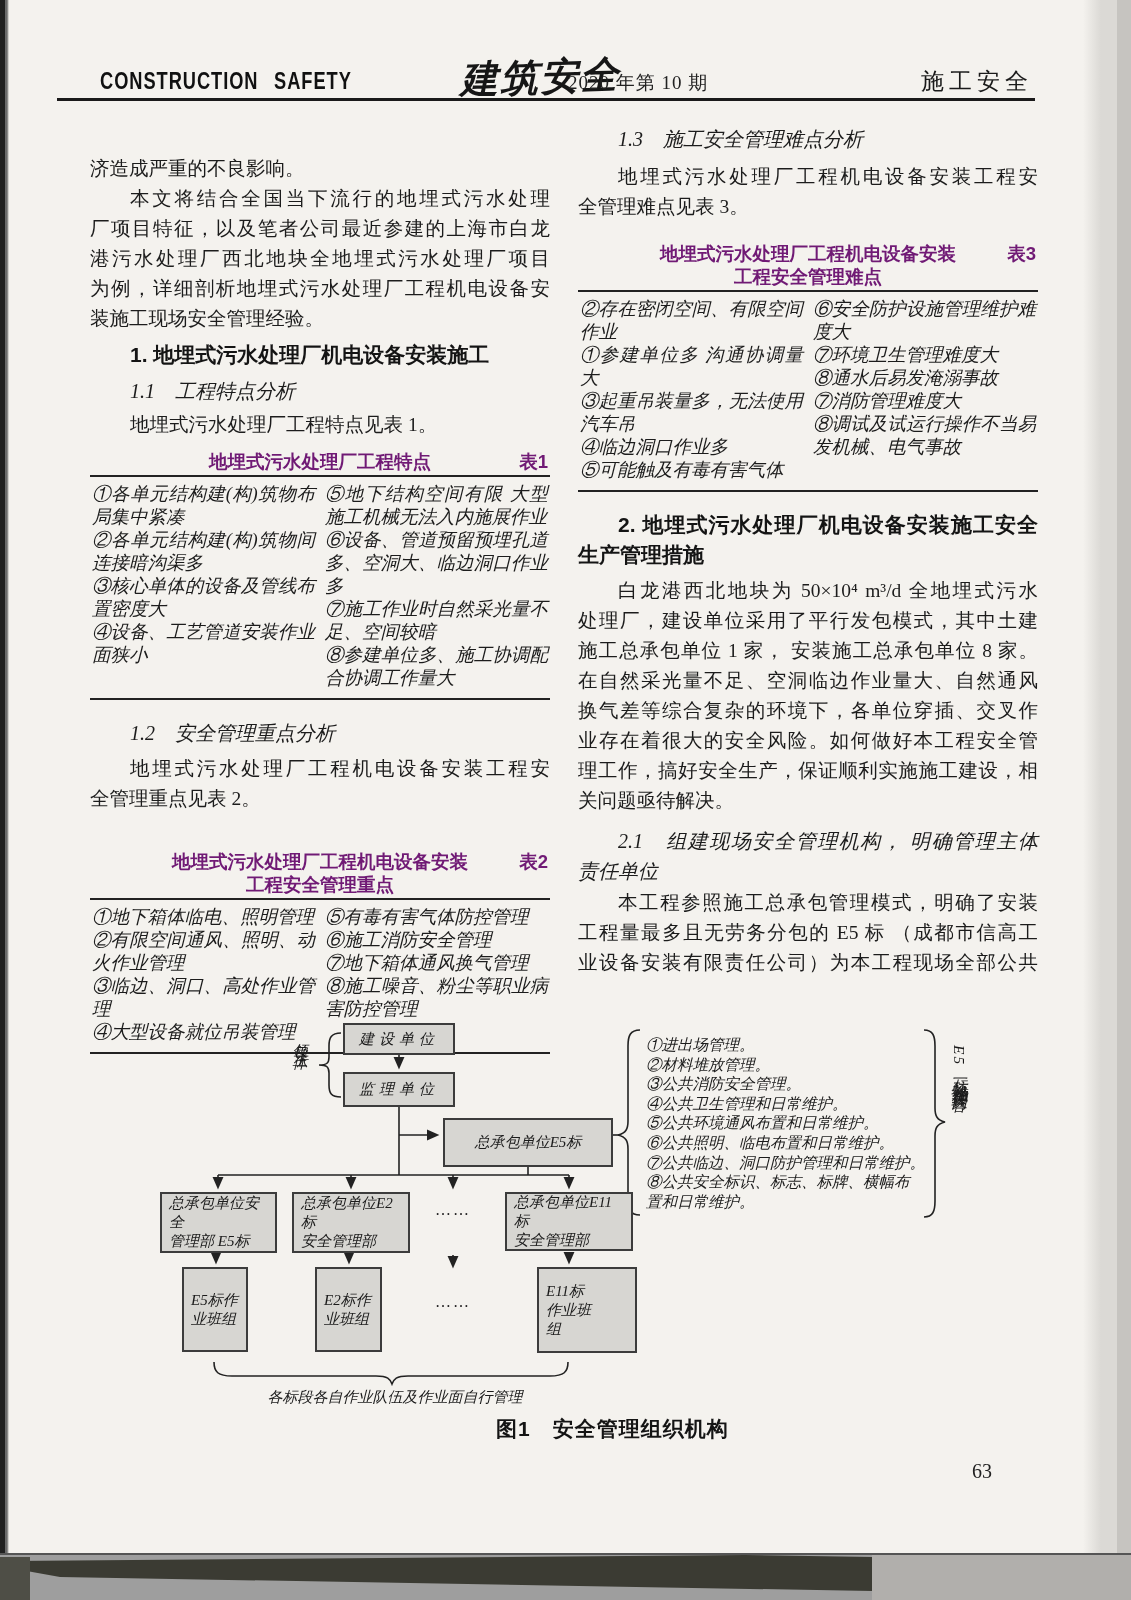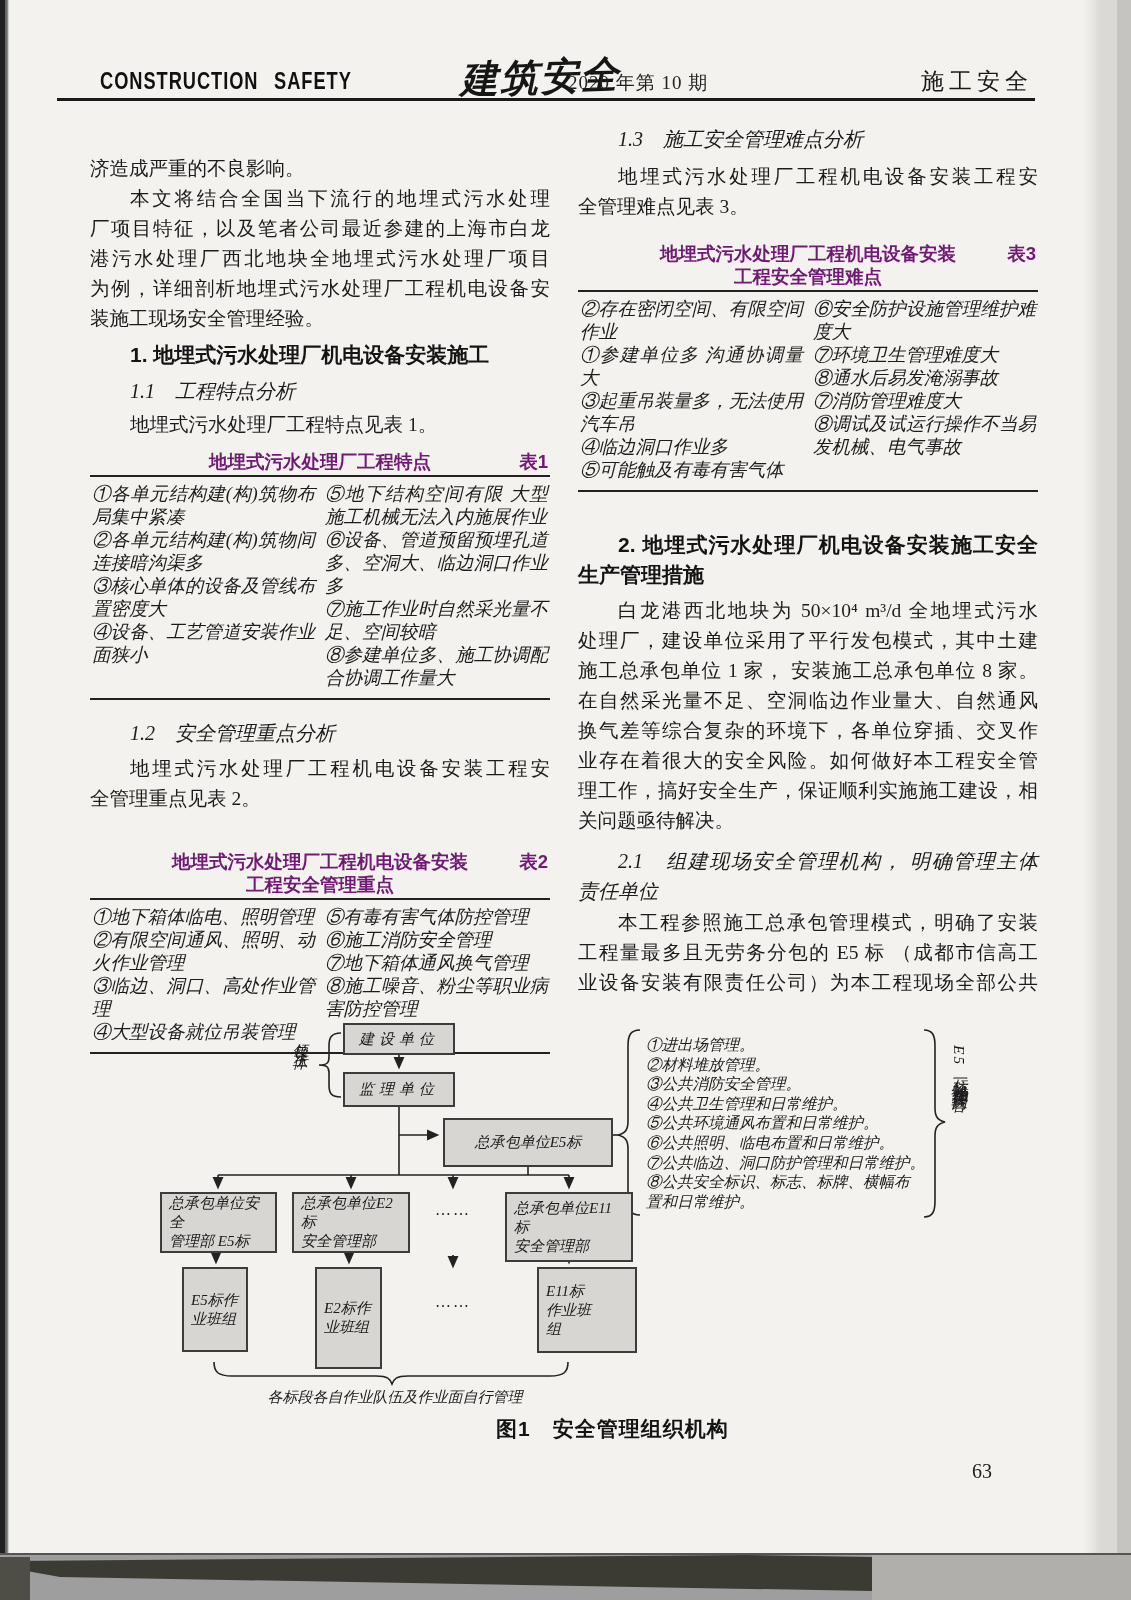--- a/index.html
+++ b/index.html
@@ -148,21 +148,21 @@
         <div class="tbl-col">
           <div class="tbl-item">⑥安全防护设施管理维护难度大</div>
           <div class="tbl-item">⑦环境卫生管理难度大</div>
           <div class="tbl-item">⑧通水后易发淹溺事故</div>
           <div class="tbl-item">⑦消防管理难度大</div>
           <div class="tbl-item">⑧调试及试运行操作不当易发机械、电气事故</div>
         </div>
       </div>
     </div>
 
-    <div class="ln ind hb" style="margin-top:38px;">2. 地埋式污水处理厂机电设备安装施工安全</div>
+    <div class="ln ind hb" style="margin-top:18px;">2. 地埋式污水处理厂机电设备安装施工安全</div>
     <div class="ln last hb">生产管理措施</div>
     <div class="ln ind" style="margin-top:6px;">白龙港西北地块为 50×10⁴ m³/d 全地埋式污水</div>
     <div class="ln">处理厂，建设单位采用了平行发包模式，其中土建</div>
     <div class="ln">施工总承包单位 1 家， 安装施工总承包单位 8 家。</div>
     <div class="ln">在自然采光量不足、空洞临边作业量大、自然通风</div>
     <div class="ln">换气差等综合复杂的环境下，各单位穿插、交叉作</div>
     <div class="ln">业存在着很大的安全风险。如何做好本工程安全管</div>
     <div class="ln">理工作，搞好安全生产，保证顺利实施施工建设，相</div>
     <div class="ln last">关问题亟待解决。</div>
     <div class="ln ind hkai" style="margin-top:10px;">2.1　组建现场安全管理机构， 明确管理主体</div>
@@ -208,26 +208,26 @@
 
     <div class="dg-box" style="left:203px;top:18px;width:112px;height:32px;letter-spacing:5px;">建设单位</div>
     <div class="dg-box" style="left:203px;top:67px;width:112px;height:35px;letter-spacing:5px;">监理单位</div>
     <div class="dg-box" style="left:303px;top:113px;width:170px;height:49px;">总承包单位E5标</div>
 
     <div class="dg-box ta-l" style="left:20px;top:187px;width:117px;height:61px;">总承包单位安全
 管理部 E5标</div>
     <div class="dg-box ta-l" style="left:152px;top:187px;width:118px;height:61px;">总承包单位E2标
 安全管理部</div>
     <div class="dg-dots" style="left:295px;top:196px;">……</div>
-    <div class="dg-box ta-l" style="left:365px;top:187px;width:128px;height:70px;">总承包单位E11标
+    <div class="dg-box ta-l" style="left:365px;top:187px;width:128px;height:59px;">总承包单位E11标
 安全管理部</div>
 
     <div class="dg-box ta-l" style="left:42px;top:262px;width:66px;height:85px;">E5标作
 业班组</div>
-    <div class="dg-box ta-l" style="left:175px;top:262px;width:67px;height:102px;">E2标作
+    <div class="dg-box ta-l" style="left:175px;top:262px;width:67px;height:85px;">E2标作
 业班组</div>
     <div class="dg-dots" style="left:295px;top:288px;">……</div>
     <div class="dg-box ta-l" style="left:397px;top:262px;width:100px;height:86px;">E11标
 作业班
 组</div>
 
     <div class="dg-list">
       <div>①进出场管理。</div>
       <div>②材料堆放管理。</div>
       <div>③公共消防安全管理。</div>

